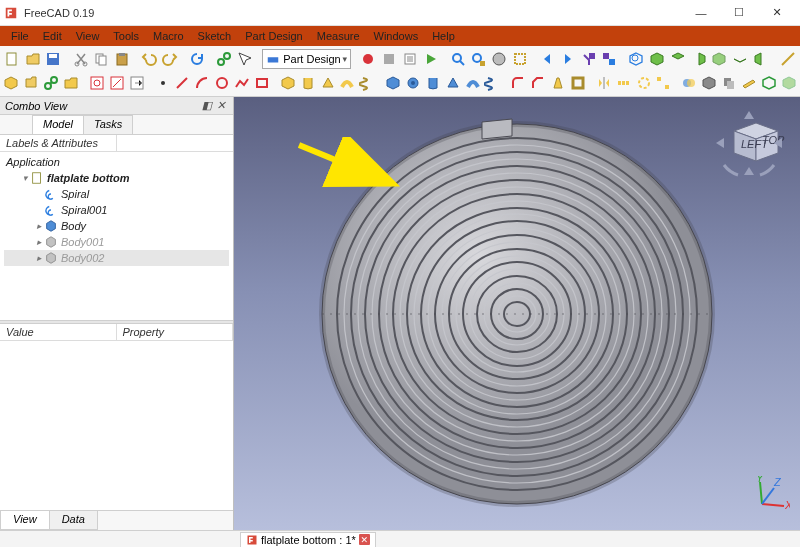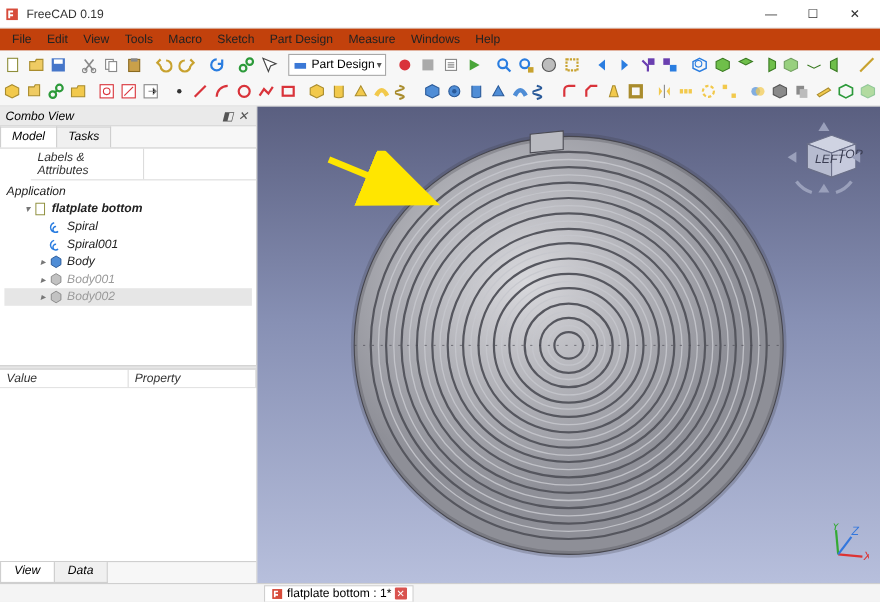--- a/index.html
+++ b/index.html
@@ -24,24 +24,24 @@
   .tsep { width: 6px; }
   .tcombo { width: 98px; height: 20px; border: 1px solid #a8a8a8; background: #fff; display: flex; align-items: center; padding: 0 3px; font-size: 11px; position: relative; }
   .tcombo::after { content: "▾"; position: absolute; right: 3px; font-size: 9px; color: #555; }
 
   
   .main { display: flex; height: calc(100% - 26px - 20px - 50px - 18px); font-style: italic; }
   .sidebar { width: 234px; background: #fff; border-right: 1px solid #bfbfbf; display: flex; flex-direction: column; }
   .panel-header { height: 18px; background: #eaeaea; border-bottom: 1px solid #cfcfcf; display: flex; align-items: center; padding: 0 5px; font-size: 11px; }
   .panel-header .spacer { flex: 1; }
   .panel-header .ctl { width: 14px; text-align: center; color: #555; }
-  .tabbar { height: 20px; display: flex; border-bottom: 1px solid #cfcfcf; background: #f7f7f7; }
+  .tabbar { height: 20px; display: flex; border-bottom: 1px solid #cfcfcf; background: #f7f7f7; padding-left: 32px; }
   .tabbar .tab { padding: 2px 10px; border: 1px solid #cfcfcf; border-bottom: none; margin-right: -1px; background: #f0f0f0; }
   .tabbar .tab.active { background: #fff; }
-  .treeheader { display: flex; border-bottom: 1px solid #dcdcdc; margin-left: 28px; }
+  .treeheader { display: flex; border-bottom: 1px solid #dcdcdc; }
   .treeheader div { padding: 2px 6px; border-right: 1px solid #dcdcdc; font-size: 11px; color: #333; }
   .treeheader .col1 { width: 50%; } .treeheader .col2 { width: 50%; }
   .tree { flex: 0 0 168px; padding: 2px 4px; overflow: auto; }
   .tree-item { display: flex; align-items: center; height: 16px; padding-left: 2px; }
   .tree-item .exp { width: 10px; color: #777; font-size: 9px; text-align: center; }
   .tree-item .icn { width: 14px; height: 14px; margin-right: 3px; }
   .tree-item .lbl { color: #222; }
   .tree-item.bold .lbl { font-weight: bold; }
   .tree-item.muted .lbl { color: #9a9a9a; }
   .tree-item.sel { background: #e6e6e6; }

